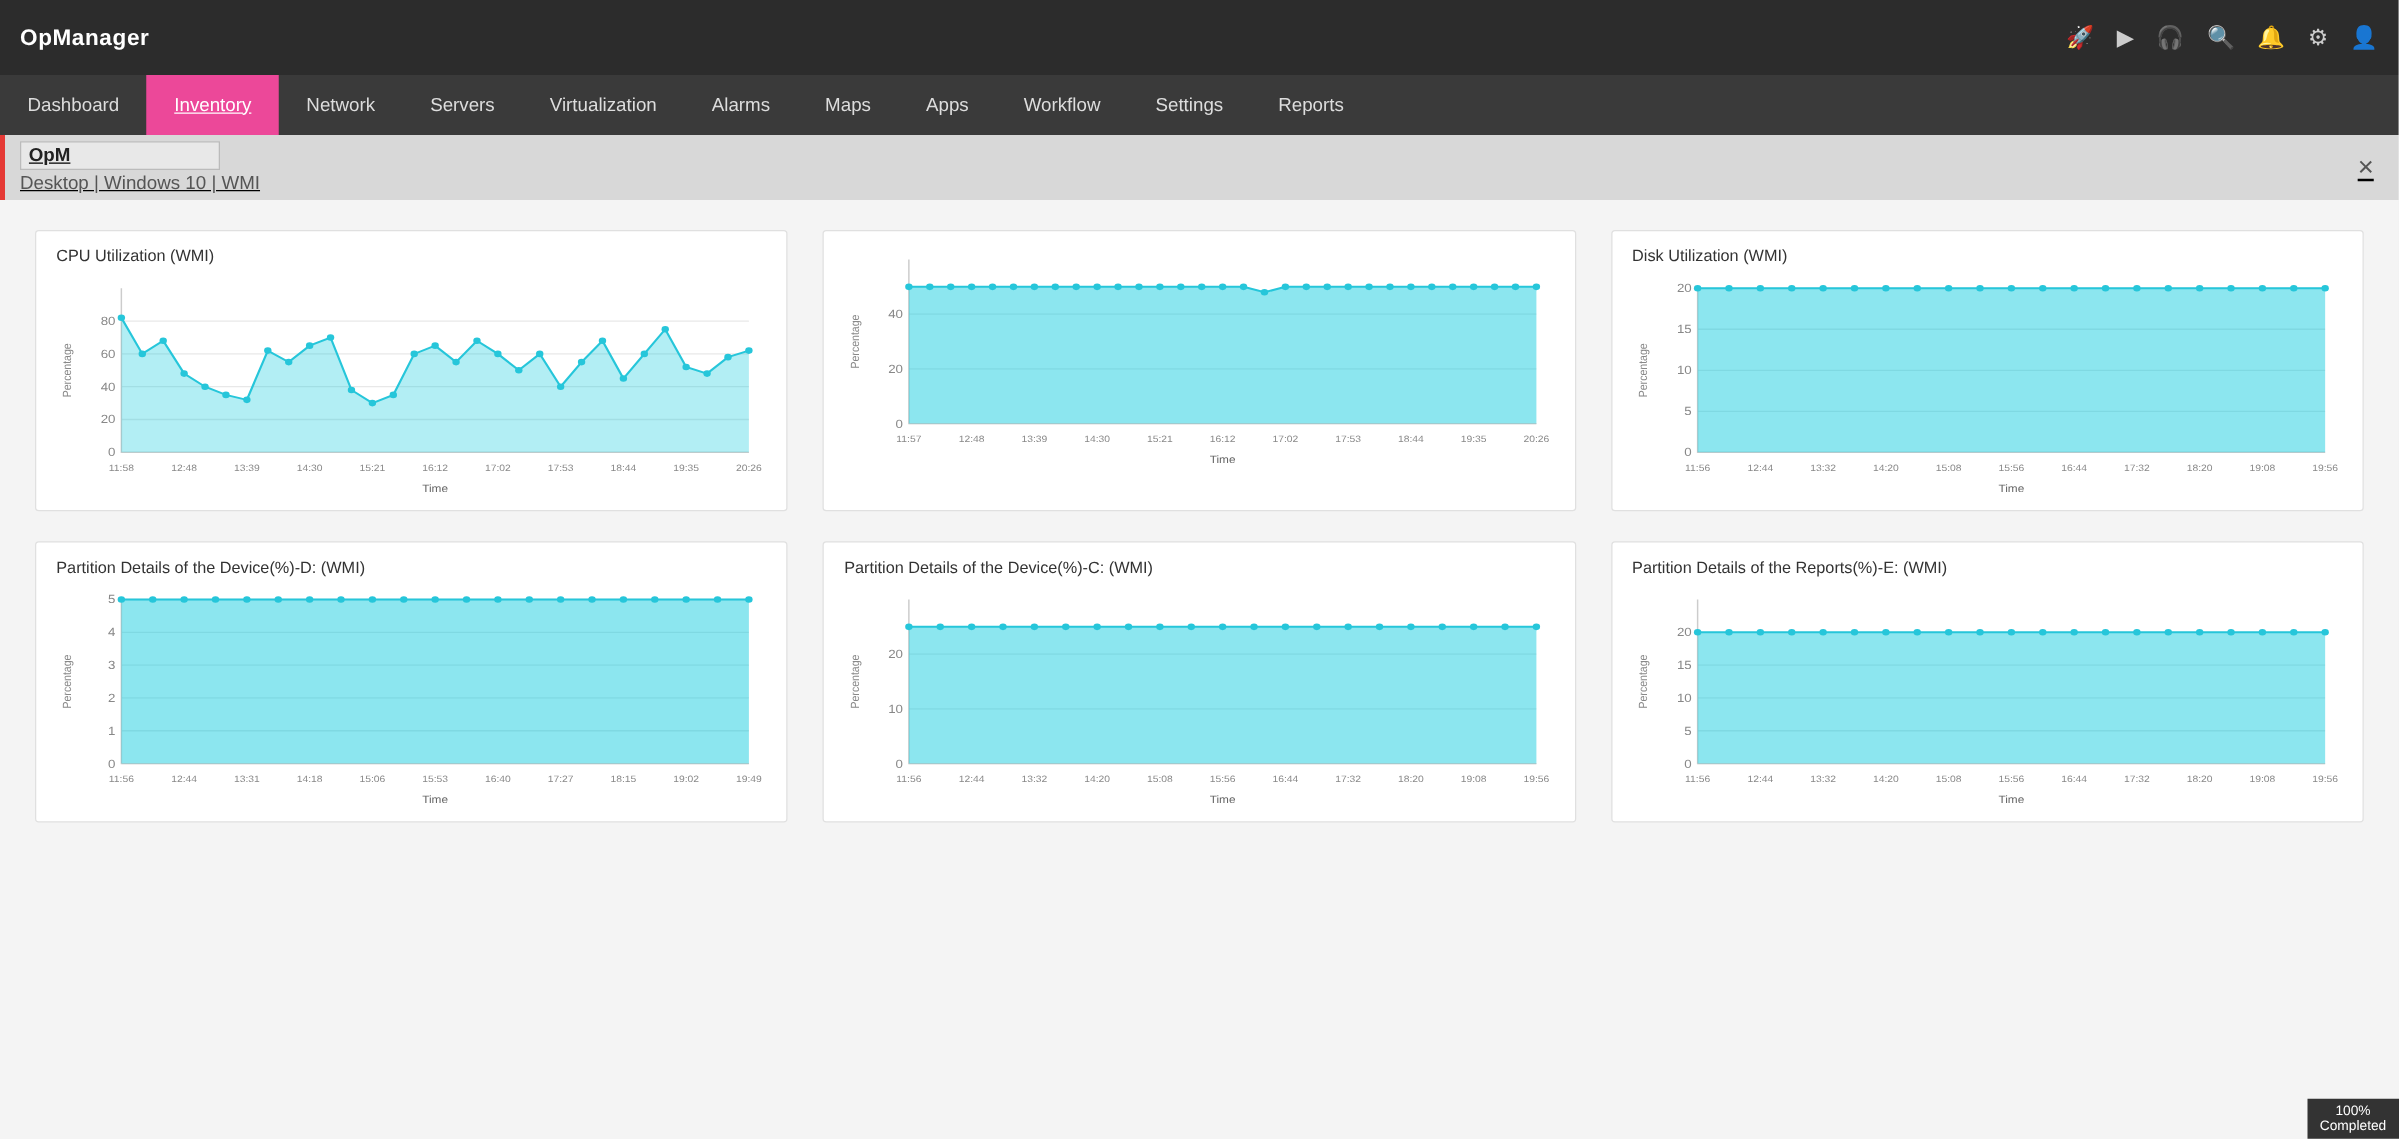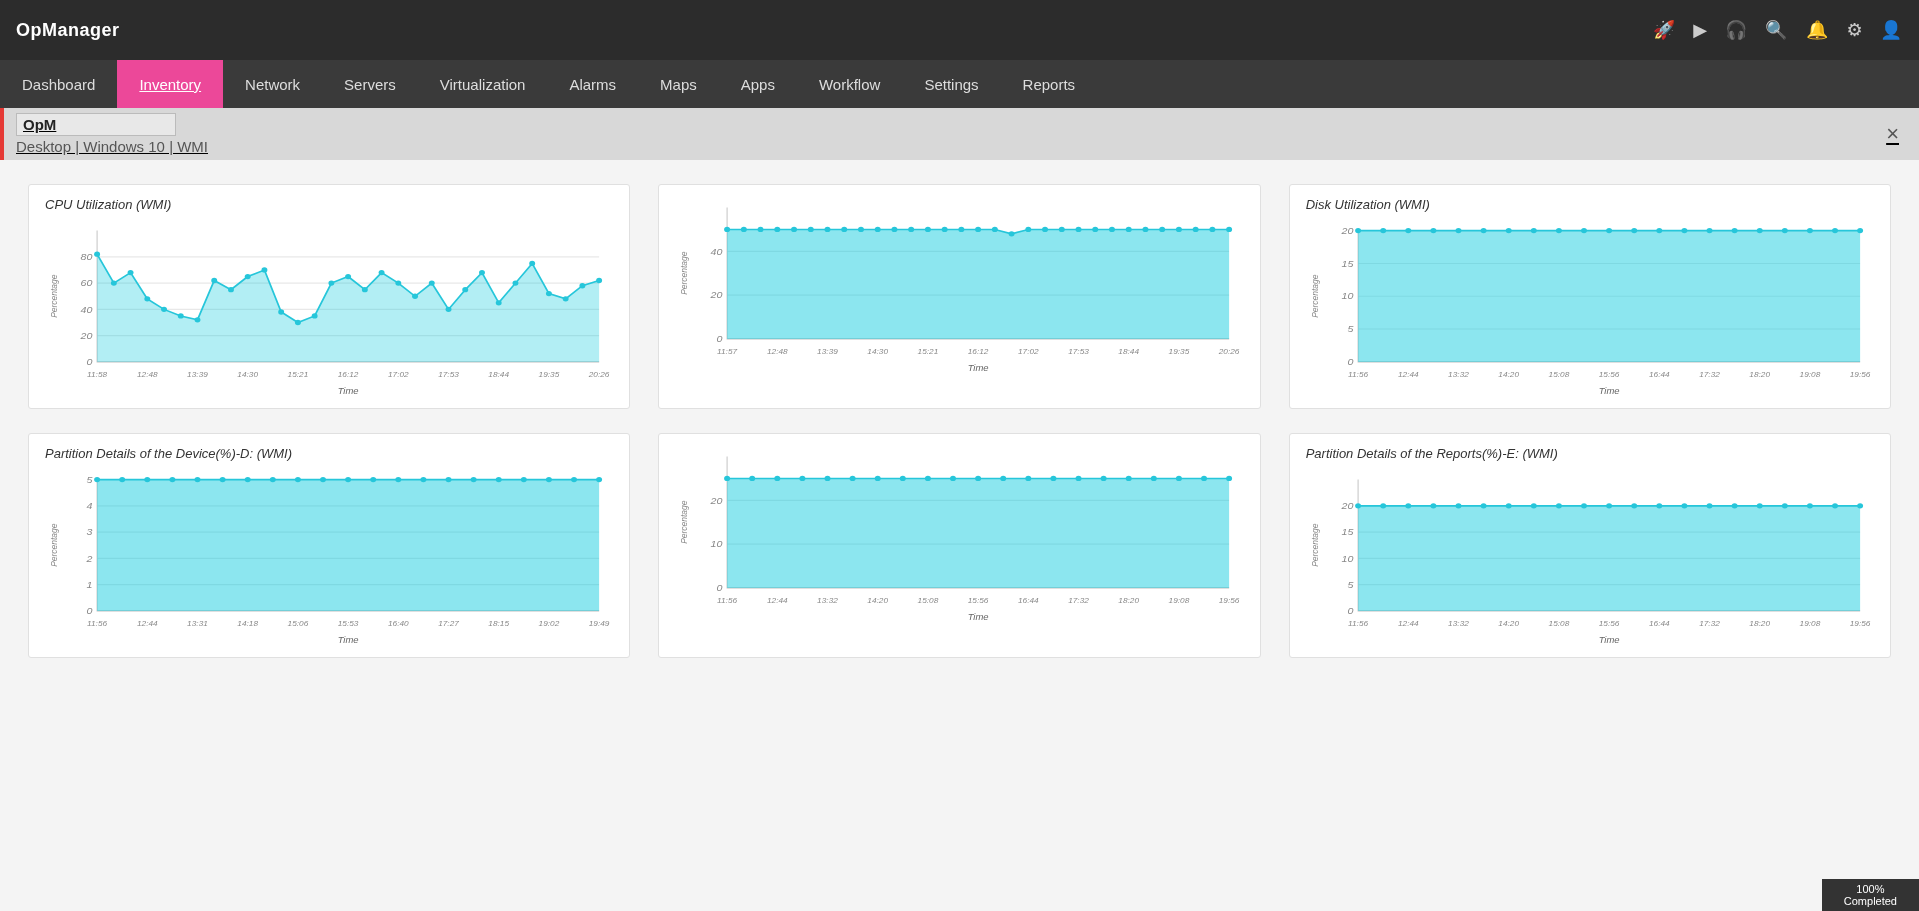--- a/index.html
+++ b/index.html
@@ -98,21 +98,20 @@
       background: #f4f4f4;
       padding: 24px 28px;
       min-height: calc(100vh - 148px);
     }
 
     
     .charts-grid {
       display: grid;
       grid-template-columns: repeat(3, 1fr);
       gap: 24px 28px;
-      font-style: italic;
     }
 
     .chart-card {
       background: #fff;
       border: 1px solid #e0e0e0;
       border-radius: 3px;
       padding: 12px 16px 8px 16px;
     }
     .chart-title {
       font-size: 13px;
@@ -141,21 +140,21 @@
     }
 
     
     .status-bar {
       position: fixed;
       bottom: 0;
       right: 0;
       background: #333;
       color: #fff;
       font-size: 11px;
-      padding: 4px 22px;
+      padding: 4px 10px;
       text-align: center;
     }
   </style>
 </head>
 <body>
 
 <div class="top-bar">
   <span class="app-logo">OpManager</span>
   <div class="top-icons">
     <span class="top-icon">🚀</span>
@@ -413,20 +412,21 @@
             <circle cx="340.79999999999995" cy="10" r="2.5" fill="#26c6da"></circle>
             <circle cx="362" cy="10" r="2.5" fill="#26c6da"></circle>
             <circle cx="383.20000000000005" cy="10" r="2.5" fill="#26c6da"></circle>
             <circle cx="404.4" cy="10" r="2.5" fill="#26c6da"></circle>
             <circle cx="425.6" cy="10" r="2.5" fill="#26c6da"></circle>
             <circle cx="446.79999999999995" cy="10" r="2.5" fill="#26c6da"></circle>
             <circle cx="468" cy="10" r="2.5" fill="#26c6da"></circle>
           </svg></div>
       </div>
       <div class="chart-card">
+        <div class="chart-title">Partition Details of the Device(%)-C: (WMI)</div>
         <div class="chart-wrapper"><svg class="chart-svg" viewBox="0 0 480 170" preserveAspectRatio="none">
             <line x1="44" x2="468" y1="134" y2="134" class="grid-line"></line>
             <text x="40" y="137" class="y-axis-label" font-size="8" text-anchor="end" fill="#888">0</text>
             <line x1="44" x2="468" y1="92.66666666666667" y2="92.66666666666667" class="grid-line"></line>
             <text x="40" y="95.66666666666667" class="y-axis-label" font-size="8" text-anchor="end" fill="#888">10</text>
             <line x1="44" x2="468" y1="51.33333333333334" y2="51.33333333333334" class="grid-line"></line>
             <text x="40" y="54.33333333333334" class="y-axis-label" font-size="8" text-anchor="end" fill="#888">20</text>
             <text x="10" y="72" font-size="8" fill="#888" text-anchor="middle" transform="rotate(-90, 10, 72)">Percentage</text>
             <text x="44" y="148" font-size="7" fill="#888" text-anchor="middle">11:56</text>
             <text x="86.4" y="148" font-size="7" fill="#888" text-anchor="middle">12:44</text>

